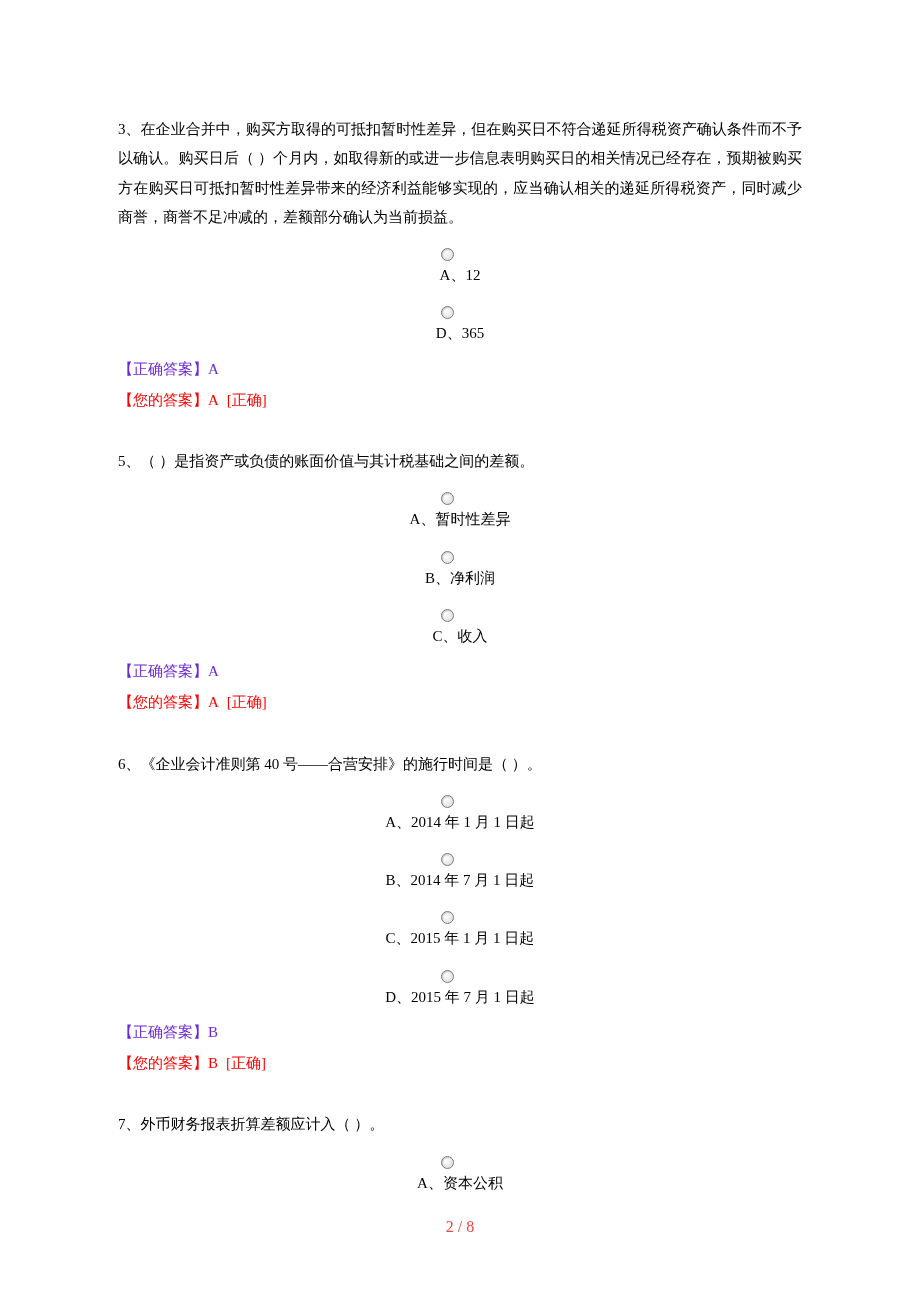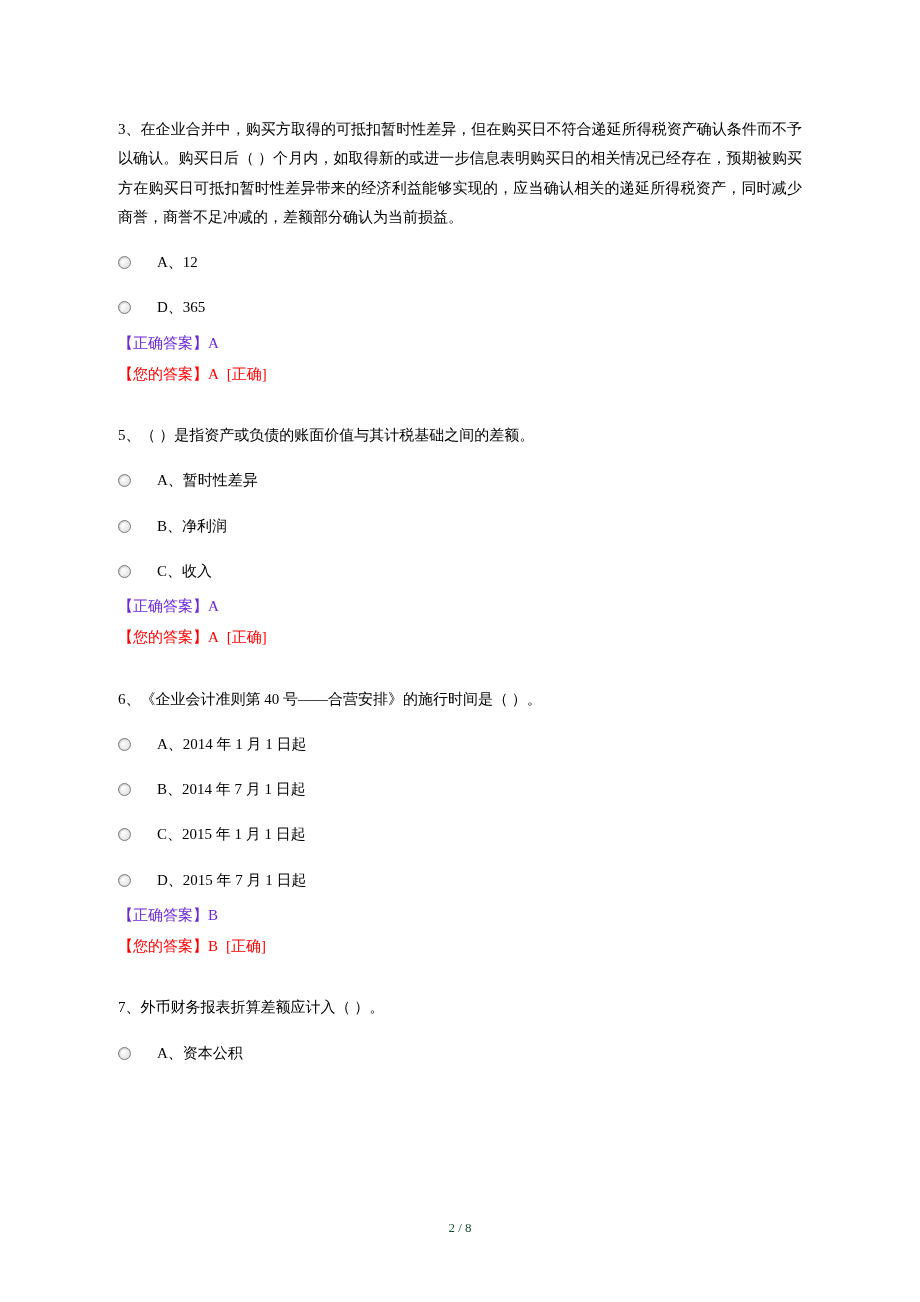--- a/index.html
+++ b/index.html
@@ -19,20 +19,21 @@
     .question-stem {
       text-align: justify;
       margin-bottom: 2px;
     }
     .option-row {
       display: flex;
       align-items: center;
       margin-top: 16px;
       margin-bottom: 6px;
       padding-left: 0;
+      flex-direction: column;
     }
     .radio-icon {
       width: 13px;
       height: 13px;
       border: 1px solid #7a7a7a;
       border-radius: 50%;
       background: radial-gradient(circle at 35% 35%, #ffffff 0%, #f0f0f0 40%, #d8d8d8 100%);
       display: inline-block;
       flex-shrink: 0;
       margin-right: 26px;
@@ -57,22 +58,22 @@
     }
     .question-block {
       margin-bottom: 32px;
     }
     .q7 { margin-bottom: 0; }
     .page-footer {
       position: absolute;
       bottom: 66px;
       width: 100%;
       text-align: center;
-      font-size: 13px;
-      color: #14532d;
+      font-size: 16px;
+      color: #ef4444;
     }
   </style>
 </head>
 <body>
 
 <div class="page-content">
 
   <div class="question-block">
     <div class="question-stem">3、在企业合并中，购买方取得的可抵扣暂时性差异，但在购买日不符合递延所得税资产确认条件而不予以确认。购买日后（   ）个月内，如取得新的或进一步信息表明购买日的相关情况已经存在，预期被购买方在购买日可抵扣暂时性差异带来的经济利益能够实现的，应当确认相关的递延所得税资产，同时减少商誉，商誉不足冲减的，差额部分确认为当前损益。</div>
     <div class="option-row">

